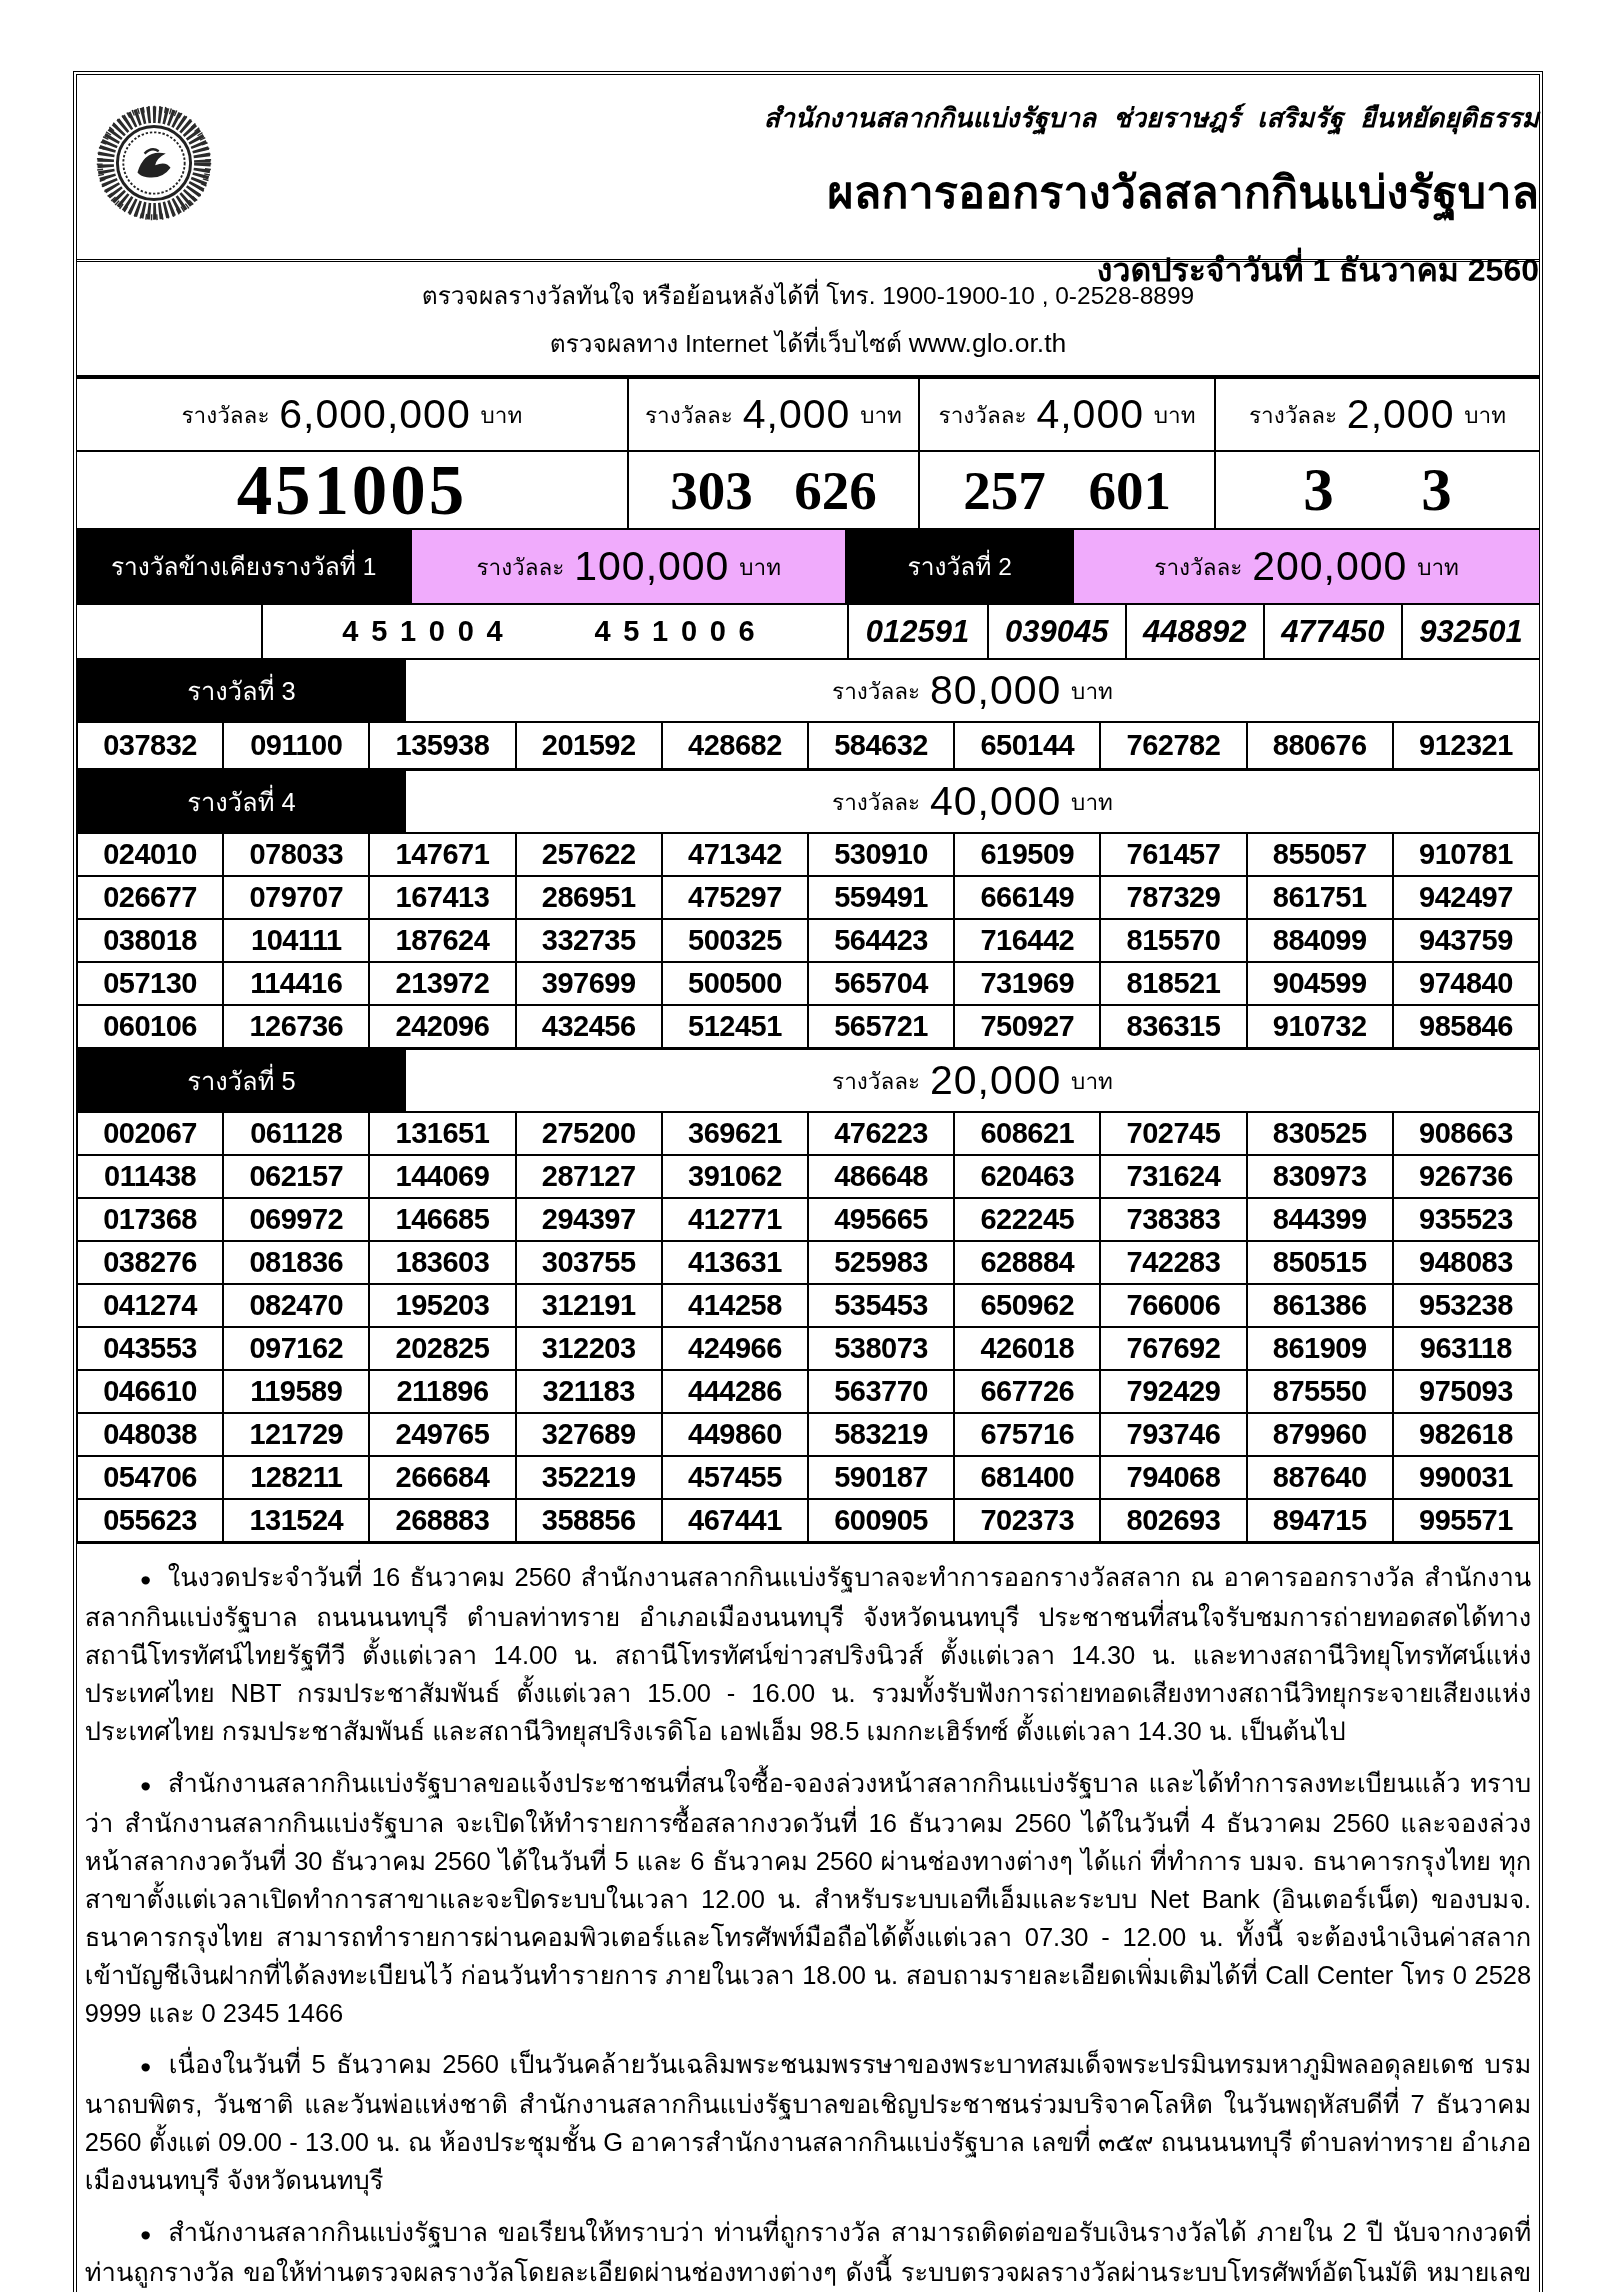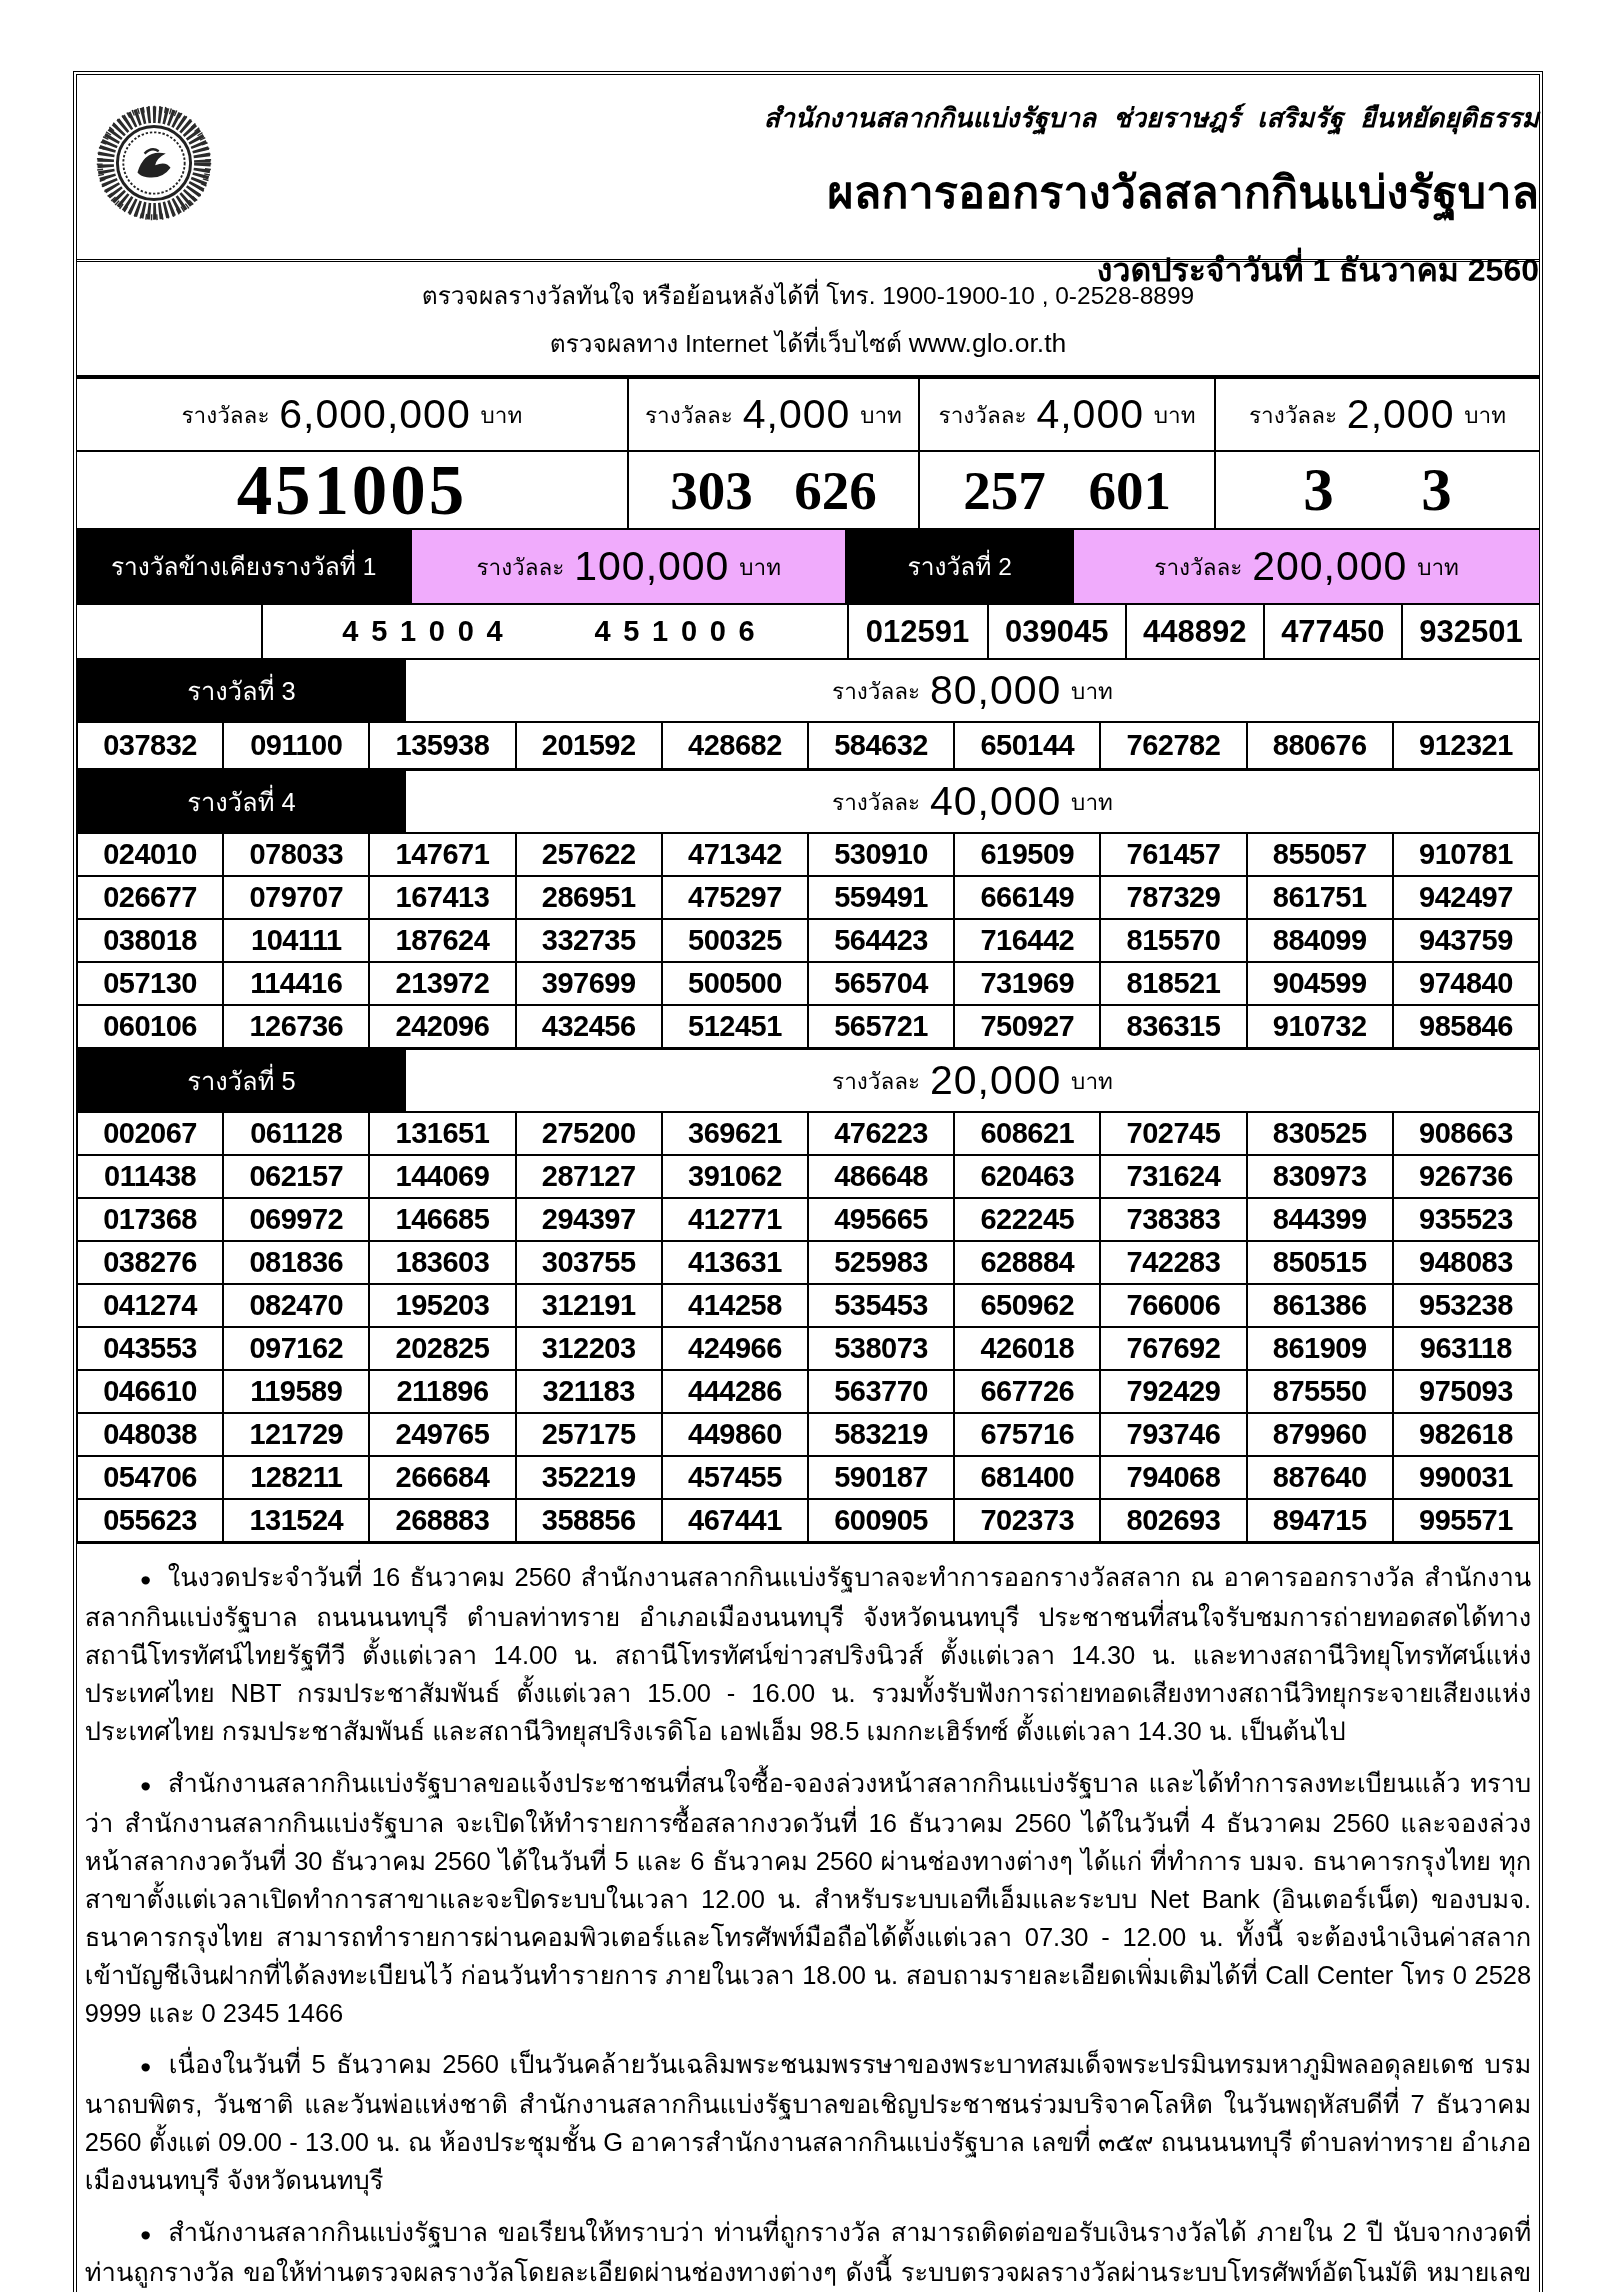--- a/index.html
+++ b/index.html
@@ -49,21 +49,21 @@
   .rowD .dcell:last-child{border-right:none;}
   .rowD .black{background:#000;color:#fff;font-size:24.5px;}
   .dD1{width:22.8%;} .dD2{width:29.6%;} .dD3{width:15.4%;} .dD4{flex:1;}
   
   .rowE{height:53px;border-top:2px solid #000;}
   .eBlank{width:12.6%;border-right:2px solid #000;}
   .ePair{width:39.9%;display:flex;align-items:center;justify-content:space-evenly;border-right:2px solid #000;}
   .ePair .side-num{font-size:29px;font-weight:bold;letter-spacing:12.7px;}
   .eP2{flex:1;display:grid;grid-template-columns:repeat(5,1fr);}
   .eP2 .num-cell{border-left:2px solid #000;display:flex;align-items:center;justify-content:center;
-                 font-size:31px;font-weight:bold;}
+                 font-size:31px;font-weight:bold;font-style:italic;}
   .eP2 .num-cell:first-child{border-left:none;}
   
   .sec-head{display:flex;border-top:2px solid #000;height:61px;}
   .sec-head .sec-label{width:22.5%;background:#000;color:#fff;display:flex;align-items:center;
                        justify-content:center;font-size:25.5px;}
   .sec-head .sec-amt{flex:1;display:flex;align-items:center;justify-content:center;}
   
   .num-grid{display:grid;grid-template-columns:repeat(10,1fr);border-top:1px solid #000;}
   .num-grid .num-cell{border:1px solid #000;height:41px;display:flex;align-items:center;
                       justify-content:center;font-size:29px;font-weight:bold;letter-spacing:-0.5px;}
@@ -336,21 +336,21 @@
         <div class="num-cell">321183</div>
         <div class="num-cell">444286</div>
         <div class="num-cell">563770</div>
         <div class="num-cell">667726</div>
         <div class="num-cell">792429</div>
         <div class="num-cell">875550</div>
         <div class="num-cell">975093</div>
         <div class="num-cell">048038</div>
         <div class="num-cell">121729</div>
         <div class="num-cell">249765</div>
-        <div class="num-cell">257175</div>
+        <div class="num-cell">327689</div>
         <div class="num-cell">449860</div>
         <div class="num-cell">583219</div>
         <div class="num-cell">675716</div>
         <div class="num-cell">793746</div>
         <div class="num-cell">879960</div>
         <div class="num-cell">982618</div>
         <div class="num-cell">054706</div>
         <div class="num-cell">128211</div>
         <div class="num-cell">266684</div>
         <div class="num-cell">352219</div>

